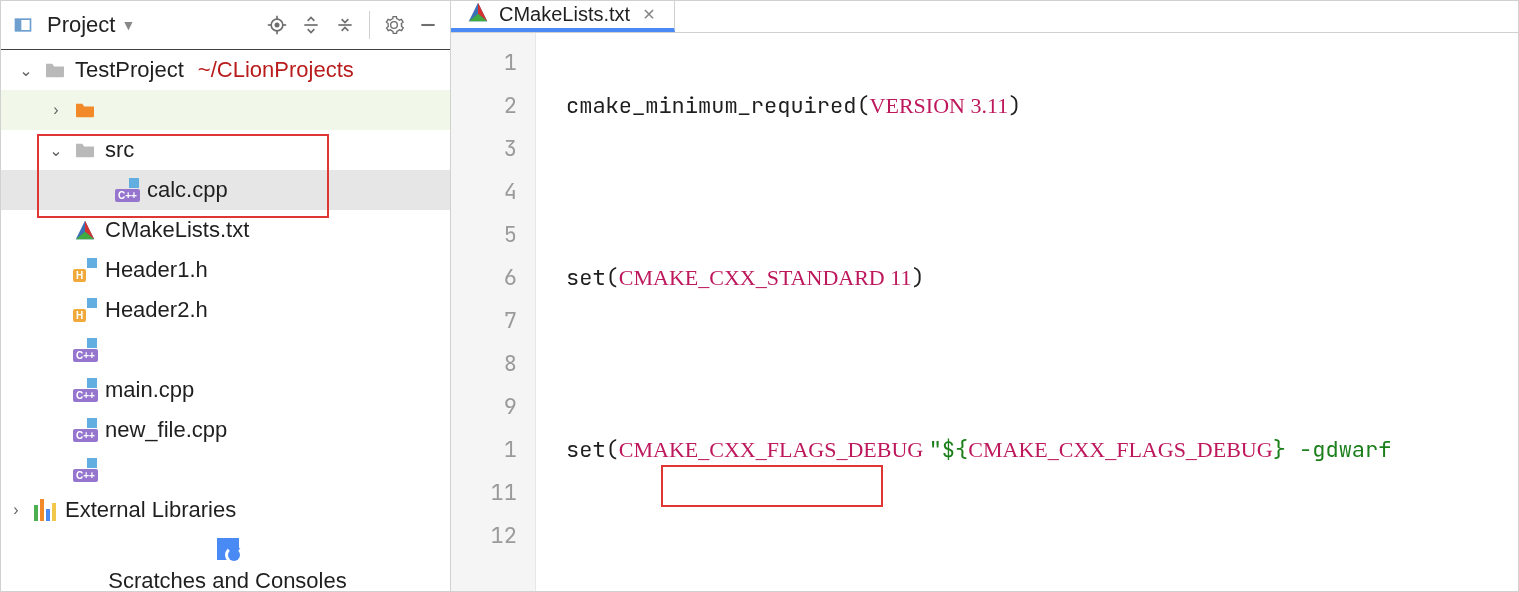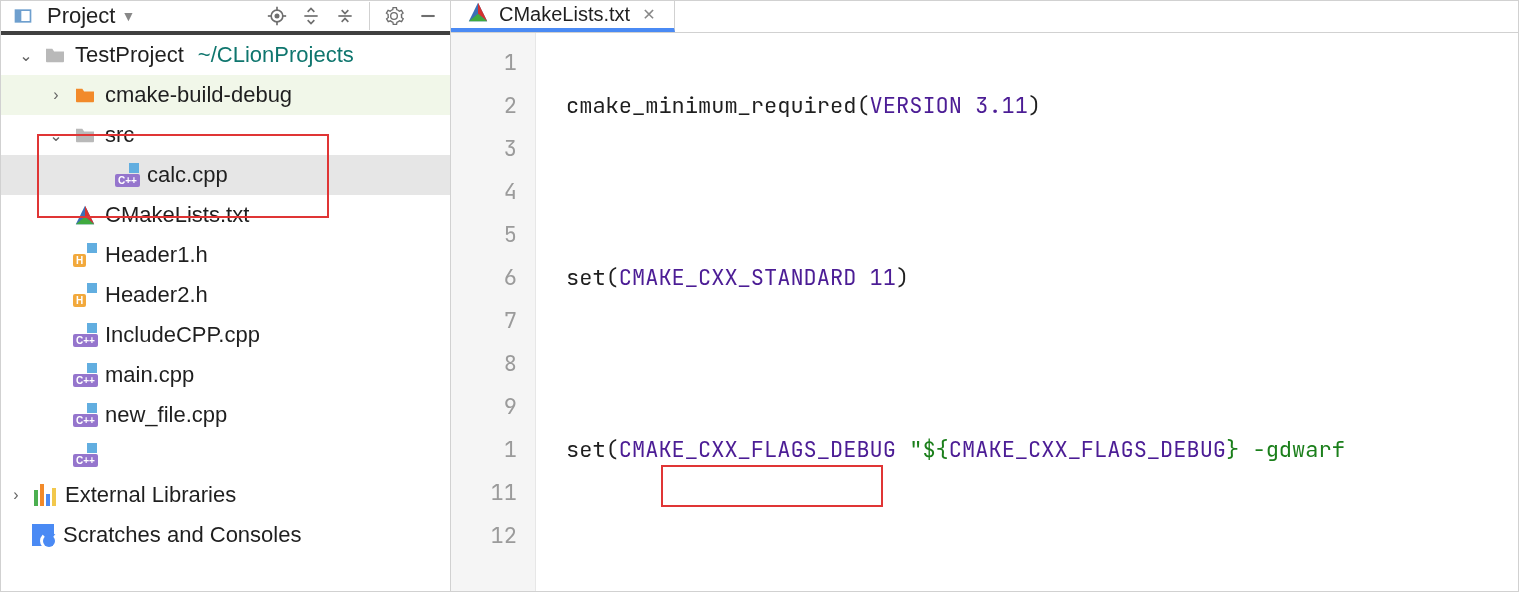--- a/index.html
+++ b/index.html
@@ -4,34 +4,34 @@
 <style>
   * { box-sizing: border-box; margin: 0; padding: 0; }
   html, body { width: 1519px; height: 592px; font-family: "Segoe UI", Arial, sans-serif; font-size: 20px; color: #1f1f1f; background: #fff; }
   body { display: flex; flex-direction: column; border: 1px solid #d1d1d1; }
 
   
   .workspace { display: flex; height: 100%; }
 
   
   .project-panel { width: 450px; border-right: 1px solid #d1d1d1; display: flex; flex-direction: column; }
-  .project-toolbar { height: 34px; display: flex; align-items: center; padding: 0 8px; border-bottom: 4px solid #404040; gap: 6px; }
+  .project-toolbar { height: 49px; display: flex; align-items: center; padding: 0 8px; border-bottom: 1px solid #404040; gap: 6px; }
   .project-toolbar .spacer { flex: 1; }
   .tb-icon { width: 28px; height: 28px; display: flex; align-items: center; justify-content: center; color: #6e6e6e; cursor: pointer; }
   .tb-icon svg { width: 20px; height: 20px; }
   .project-label { display: flex; align-items: center; gap: 6px; font-size: 22px; font-weight: 500; color: #222; cursor: pointer; padding: 0 4px; }
   .project-label .caret { font-size: 14px; color: #888; }
   .tb-sep { width: 1px; height: 28px; background: #d1d1d1; margin: 0 4px; }
 
   .tree { flex: 1; overflow: hidden; font-size: 22px; }
   .tree-row { height: 40px; display: flex; align-items: center; gap: 8px; padding-left: 6px; cursor: pointer; white-space: nowrap; }
   .tree-row .arrow { width: 18px; text-align: center; color: #666; font-size: 16px; }
   .tree-row .icon { width: 24px; height: 24px; display: flex; align-items: center; justify-content: center; }
   .tree-row .label { }
-  .tree-row .hint  { color: #0f766e; margin-left: 6px; }
+  .tree-row .hint  { color: #b91c1c; margin-left: 6px; }
   .tree-row.selected { background: #e6e6e6; }
   .row-cmakebuild { background: #f1f7e9; }
 
   .indent-1 { padding-left: 16px; }
   .indent-2 { padding-left: 46px; }
   .indent-3 { padding-left: 88px; }
 
   .folder-icon { width:22px; height:18px; }
   .folder-grey { fill:#b9b9b9; }
   .folder-orange { fill:#f28a2a; }
@@ -64,21 +64,21 @@
   .tab { display: flex; align-items: center; gap: 10px; padding: 0 16px; border-right: 1px solid #d1d1d1; cursor: pointer; }
   .tab.active { border-bottom: 4px solid #4a8af4; }
   .tab .close { color:#888; font-size:16px; padding:2px; }
 
   .code-area { flex:1; display:flex; font-family: "JetBrains Mono","Consolas","Menlo",monospace; font-size:22px; position:relative; }
   .gutter { width: 85px; background:#f5f5f5; color:#9b9b9b; text-align:right; padding: 8px 18px 8px 0; border-right:1px solid #e7e7e7; line-height:43px; }
   .code   { flex:1; padding: 8px 0 8px 30px; line-height:43px; white-space:pre; position:relative; }
   .code .line { position:relative; height:43px; }
   .kw   { color:#1f1f1f; }
   .str  { color:#1b7f1b; }
-  .id   { color:#4c1d95; }
+  .id   { color:#be185d;font-family:Liberation Serif, serif; }
 
   
   .code-redbox { position:absolute; border:2px solid #e03535; pointer-events:none; }
 
 </style>
 </head>
 <body>
 
 <div class="workspace">
 
@@ -144,21 +144,20 @@
         <span class="hint">~/CLionProjects</span>
       </div>
 
       <div class="tree-row indent-2 row-cmakebuild">
         <span class="arrow">›</span>
         <span class="icon">
           <svg class="folder-icon" viewBox="0 0 24 20">
               <path class="folder-orange" d="M2 3h7l2 3h11v11a1 1 0 01-1 1H3a1 1 0 01-1-1V3z"></path>
             </svg>
         </span>
-        <span class="label">cmake-build-debug</span>
       </div>
 
       <div class="tree-row indent-2">
         <span class="arrow">⌄</span>
         <span class="icon">
           <svg class="folder-icon" viewBox="0 0 24 20">
               <path class="folder-grey" d="M2 3h7l2 3h11v11a1 1 0 01-1 1H3a1 1 0 01-1-1V3z"></path>
             </svg>
         </span>
         <span class="label">src</span>
@@ -206,21 +205,20 @@
         <span class="label">Header2.h</span>
       </div>
 
       <div class="tree-row indent-2">
         <span class="arrow"></span>
         <span class="icon">
             <span class="fbadge">
               <span class="tag tag-cpp">C++</span>
             </span>
           </span>
-        <span class="label">IncludeCPP.cpp</span>
       </div>
 
       <div class="tree-row indent-2">
         <span class="arrow"></span>
         <span class="icon">
             <span class="fbadge">
               <span class="tag tag-cpp">C++</span>
             </span>
           </span>
         <span class="label">main.cpp</span>
@@ -251,21 +249,21 @@
             <span class="extlib-icon">
               <span></span>
               <span></span>
               <span></span>
               <span></span>
             </span>
           </span>
         <span class="label">External Libraries</span>
       </div>
 
-      <div class="tree-row" style="padding-left:4px;">
+      <div class="tree-row" style="padding-left:4px;flex-direction:column;">
         <span class="arrow"></span>
         <span class="icon">
             <span class="scratch-icon"></span>
           </span>
         <span class="label">Scratches and Consoles</span>
       </div>
     </div>
 
     <div class="red-outline" style="left:36px; top:133px; width:292px; height:84px;"></div>
   </div>

